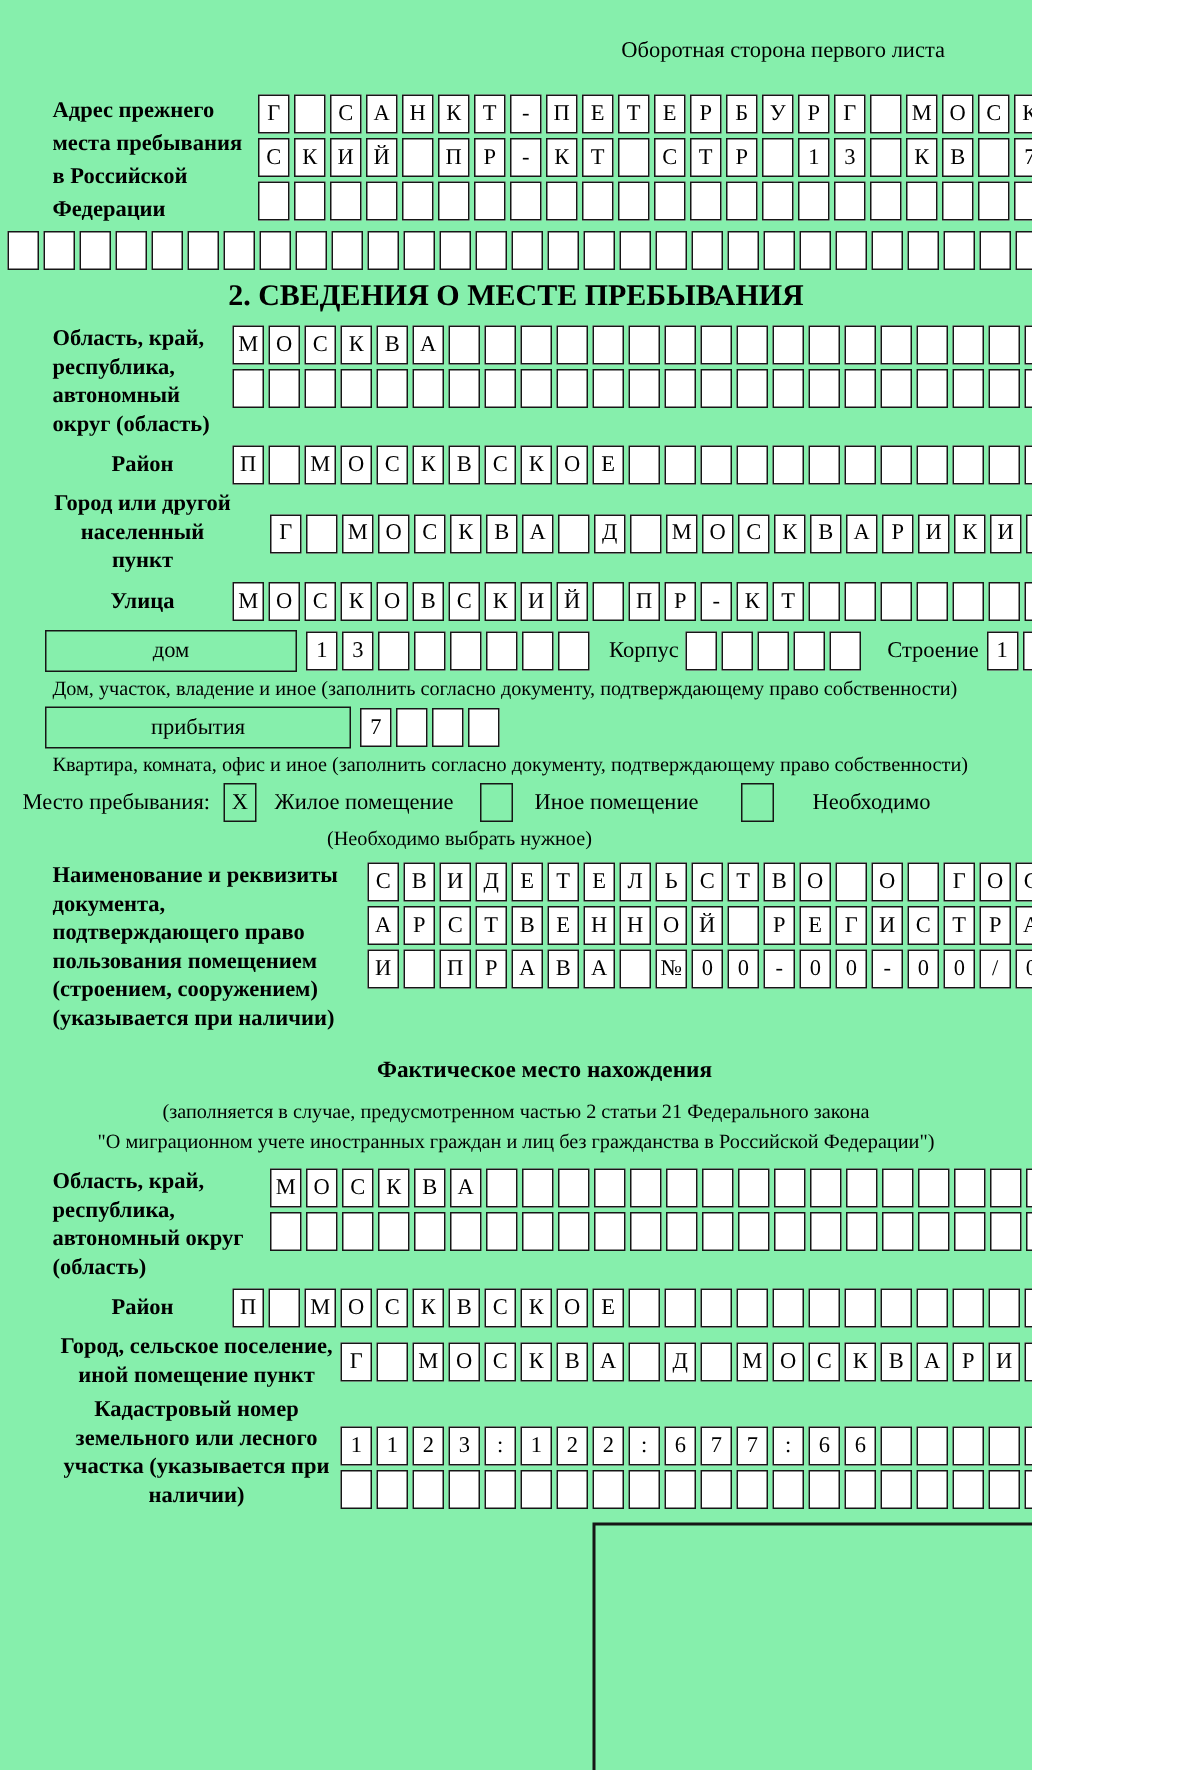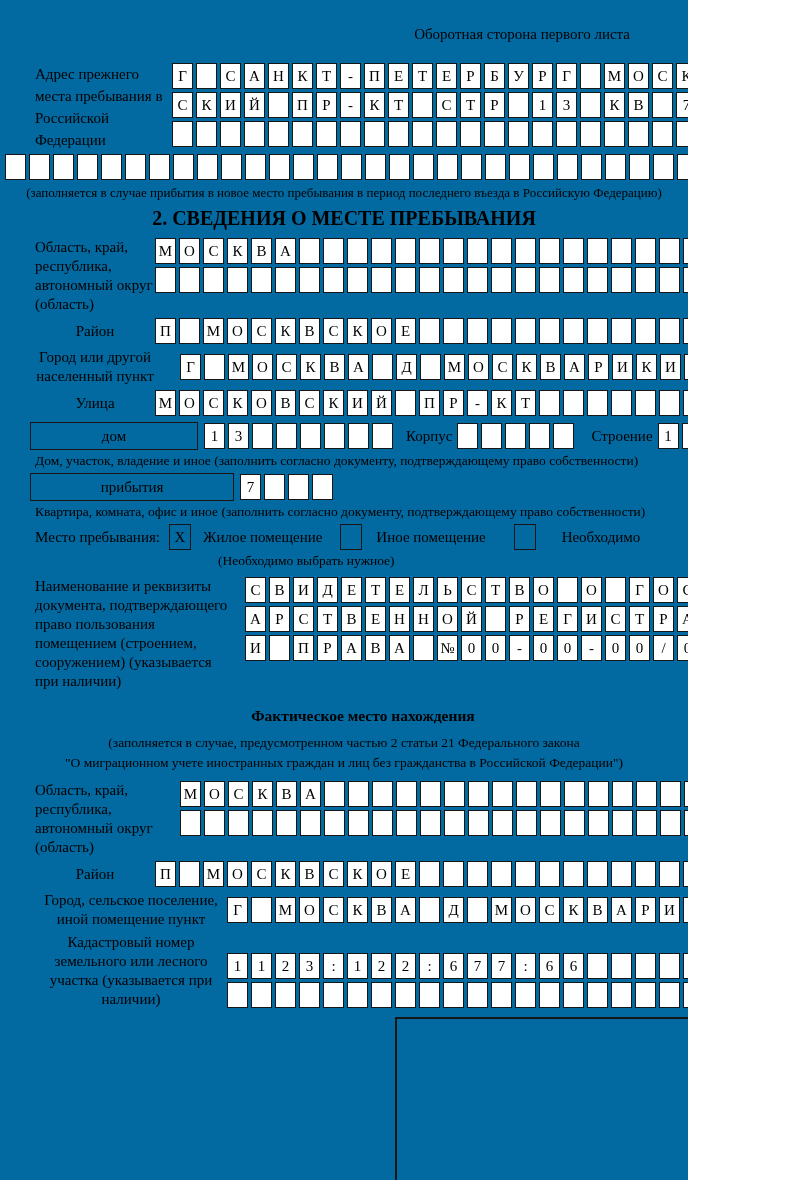--- a/index.html
+++ b/index.html
@@ -1,25 +1,25 @@
 <!DOCTYPE html>
 <html><head>
 <meta charset="utf-8">
 <style>
   * { box-sizing: border-box; margin: 0; padding: 0; }
   html, body { background: #ffffff; }
   body { width: 800px; font-family: "Liberation Serif", serif; color: #000; }
-  .page { width: 688px; height: 1180px; overflow: hidden; background: #0369a1; }
+  .page { width: 688px; height: 1180px; overflow: hidden; background: #86efac; }
 
   .header-note { margin-top: 26px; text-align: right; padding-right: 58px; font-size: 15px; }
 
   .flexrow { display: flex; align-items: flex-start; }
   .vcenter { align-items: center; }
 
-  .label { font-size: 15px; line-height: 19px; padding-left: 35px; }
+  .label { font-size: 15px; line-height: 19px; padding-left: 35px; font-weight: bold; }
   .lbl-a { width: 172px; line-height: 22px; flex: 0 0 auto; }
   .lbl-155 { width: 155px; flex: 0 0 auto; }
   .lbl-180 { width: 180px; flex: 0 0 auto; }
   .lbl-227 { width: 227px; flex: 0 0 auto; }
   .lbl-245 { width: 245px; flex: 0 0 auto; padding-right: 10px; }
 
   .cellrow { display: flex; flex: 0 0 auto; }
   .cellrow + .cellrow { margin-top: 3px; }
   .cells-col { display: flex; flex-direction: column; }
   .cell { display: inline-flex; align-items: center; justify-content: center;
@@ -34,21 +34,21 @@
   .mt6 { margin-top: 6px; }
 
   .wide-box { height: 28px; border: 1.5px solid #161616; display: flex; align-items: center;
               justify-content: center; font-size: 15px; margin-left: 30px; flex: 0 0 auto; }
   .box-dom { width: 168px; }
   .box-kv  { width: 204px; }
   .inline-lbl { font-size: 15px; flex: 0 0 auto; }
 
   .caption { font-size: 13.5px; padding-left: 35px; margin: 3px 0 4px; }
 
-  .chk-row { display: flex; align-items: center; padding-left: 35px; font-size: 15px; margin-top: 4px; }
+  .chk-row { display: flex; align-items: center; padding-left: 15px; font-size: 15px; margin-top: 4px; }
   .checkbox { width: 22px; height: 26px; border: 1.6px solid #161616; display: inline-flex;
               align-items: center; justify-content: center; font-size: 15px; flex: 0 0 auto; }
   .chk-note { font-size: 13.5px; padding-left: 218px; margin: 3px 0 8px; }
 
   .fact-title { font-weight: bold; font-size: 15.5px; text-align: center; margin-top: 16px; margin-left: 38px; }
   .fact-note { font-size: 13.5px; text-align: center; line-height: 20px; margin-top: 8px; margin-bottom: 8px; }
 
   .stamp-box { width: 363px; height: 178px; border: 2px solid #161616; margin-left: 395px; margin-top: 8px; }
 
   .indent-cells { margin-left: 25px; }
@@ -169,21 +169,20 @@
       <span class="cell"></span>
       <span class="cell"></span>
       <span class="cell"></span>
       <span class="cell"></span>
       <span class="cell"></span>
       <span class="cell"></span>
       <span class="cell"></span>
       <span class="cell"></span>
       <span class="cell"></span>
     </div>
-  <div class="note noteA">(заполняется в случае прибытия в новое место пребывания в период последнего въезда в Российскую Федерацию)</div>
 
   <div class="sec-title">2. СВЕДЕНИЯ О МЕСТЕ ПРЕБЫВАНИЯ</div>
 
   <div class="flexrow">
     <div class="label lbl-155">Область, край, республика, автономный округ (область)</div>
     <div class="cells-col">
       <div class="cellrow">
           <span class="cell">М</span>
           <span class="cell">О</span>
           <span class="cell">С</span>

